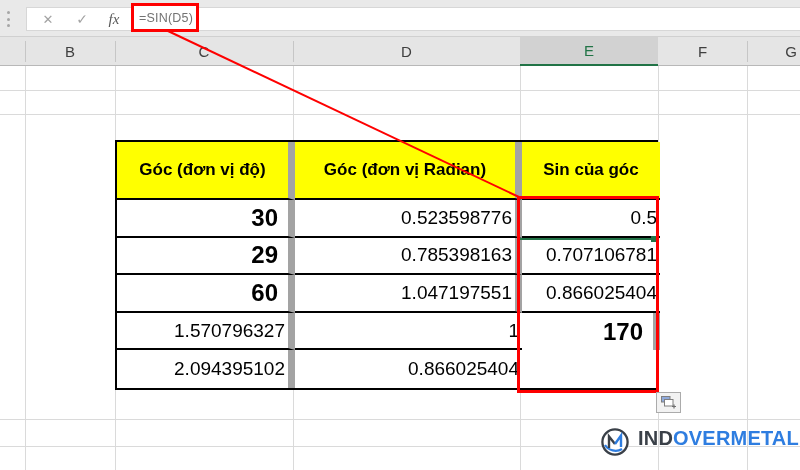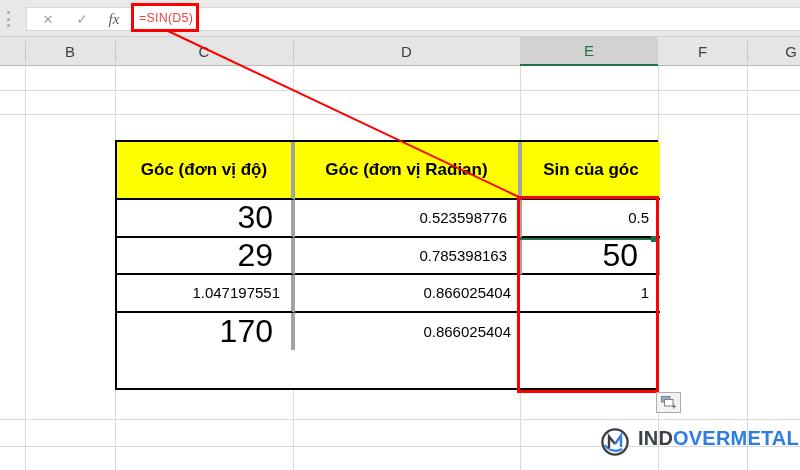--- a/index.html
+++ b/index.html
@@ -29,21 +29,21 @@
   .fb-enter  { width:34px; font-size:14px; }
   .fb-fx {
     width:30px; text-align:center; font-style:italic;
     font-family:"Liberation Serif", serif; font-size:15px; color:#595959;
   }
   .fb-sep { width:1px; height:18px; background:#dcdcdc; margin-left:4px; }
   .formula-box {
     position:absolute; left:131px; top:3px; width:68px; height:29px;
     border:3px solid #fe0000; background:#fff; box-sizing:border-box;
     display:flex; align-items:center; padding-left:5px;
-    font-size:12.5px; color:#ef4444; letter-spacing:0.2px;
+    font-size:12.5px; color:#737373; letter-spacing:0.2px;
   }
 
   
   .colheaders {
     position:absolute; left:0; top:37px; width:800px; height:29px;
     background:#e5e5e5; border-bottom:1px solid #b8b8b8; box-sizing:border-box;
     font-size:15px; color:#3f3f3f;
   }
   .collabel {
     position:absolute; top:0; height:28px;
@@ -66,32 +66,32 @@
   .gl-h { position:absolute; left:0; right:0; height:1px; background:#dadada; }
 
   
   .xtable {
     position:absolute; left:115px; top:74px; width:543px; height:250px;
     display:grid; grid-template-columns:178px 227px 138px;
     grid-template-rows:58px repeat(5, 1fr);
     border:2px solid #000; box-sizing:border-box; background:#fff;
   }
   .tcell {
-    border-right:4px solid #a3a3a3; border-bottom:2px solid #000;
+    border-right:7px solid #a3a3a3; border-bottom:2px solid #000;
     box-sizing:border-box; display:flex; align-items:center;
     color:#000; background:#fff; overflow:hidden;
   }
   .tcell.last-col { border-right:none; }
   .tcell.last-row { border-bottom:none; }
   .th {
     background:#ffff00; font-weight:bold; font-size:17px;
     justify-content:center; white-space:nowrap;
   }
-  .c-deg { justify-content:flex-end; padding-right:18px; font-weight:normal; font-size:32px; }
-  .c-num { justify-content:flex-end; padding-right:11px; font-size:15px; }
+  .c-deg { justify-content:flex-end; padding-right:10px; font-weight:bold; font-size:24px; }
+  .c-num { justify-content:flex-end; padding-right:3px; font-size:19px; }
 
   
   .sel-line   { position:absolute; left:520px; top:172px; width:137px; height:2px; background:#217346; }
   .sel-handle { position:absolute; left:651px; top:170px; width:6px; height:6px; background:#217346; }
 
   
   .red-data-box {
     position:absolute; left:517px; top:130px; width:142px; height:197px;
     border:3px solid #fe0000; box-sizing:border-box; pointer-events:none;
   }
@@ -165,28 +165,31 @@
       <div class="tcell th">Góc (đơn vị độ)</div>
       <div class="tcell th">Góc (đơn vị Radian)</div>
       <div class="tcell th last-col">Sin của góc</div>
 
       <div class="tcell c-deg">30</div>
       <div class="tcell c-num">0.523598776</div>
       <div class="tcell c-num last-col">0.5</div>
 
       <div class="tcell c-deg">29</div>
       <div class="tcell c-num">0.785398163</div>
-
-      <div class="tcell c-deg">50</div>
+      <div class="tcell c-num last-col">0.707106781</div>
+
+      <div class="tcell c-deg">60</div>
       <div class="tcell c-num">1.047197551</div>
       <div class="tcell c-num last-col">0.866025404</div>
 
+      <div class="tcell c-num">1.570796327</div>
       <div class="tcell c-num last-col">1</div>
 
       <div class="tcell c-deg last-row">170</div>
+      <div class="tcell c-num last-row">2.094395102</div>
       <div class="tcell c-num last-col last-row">0.866025404</div>
     </div>
 
     <span class="sel-line"></span>
     <span class="sel-handle"></span>
 
     <div class="red-data-box"></div>
 
     <div class="fill-btn">
       <svg width="16" height="13" viewBox="0 0 16 13">

